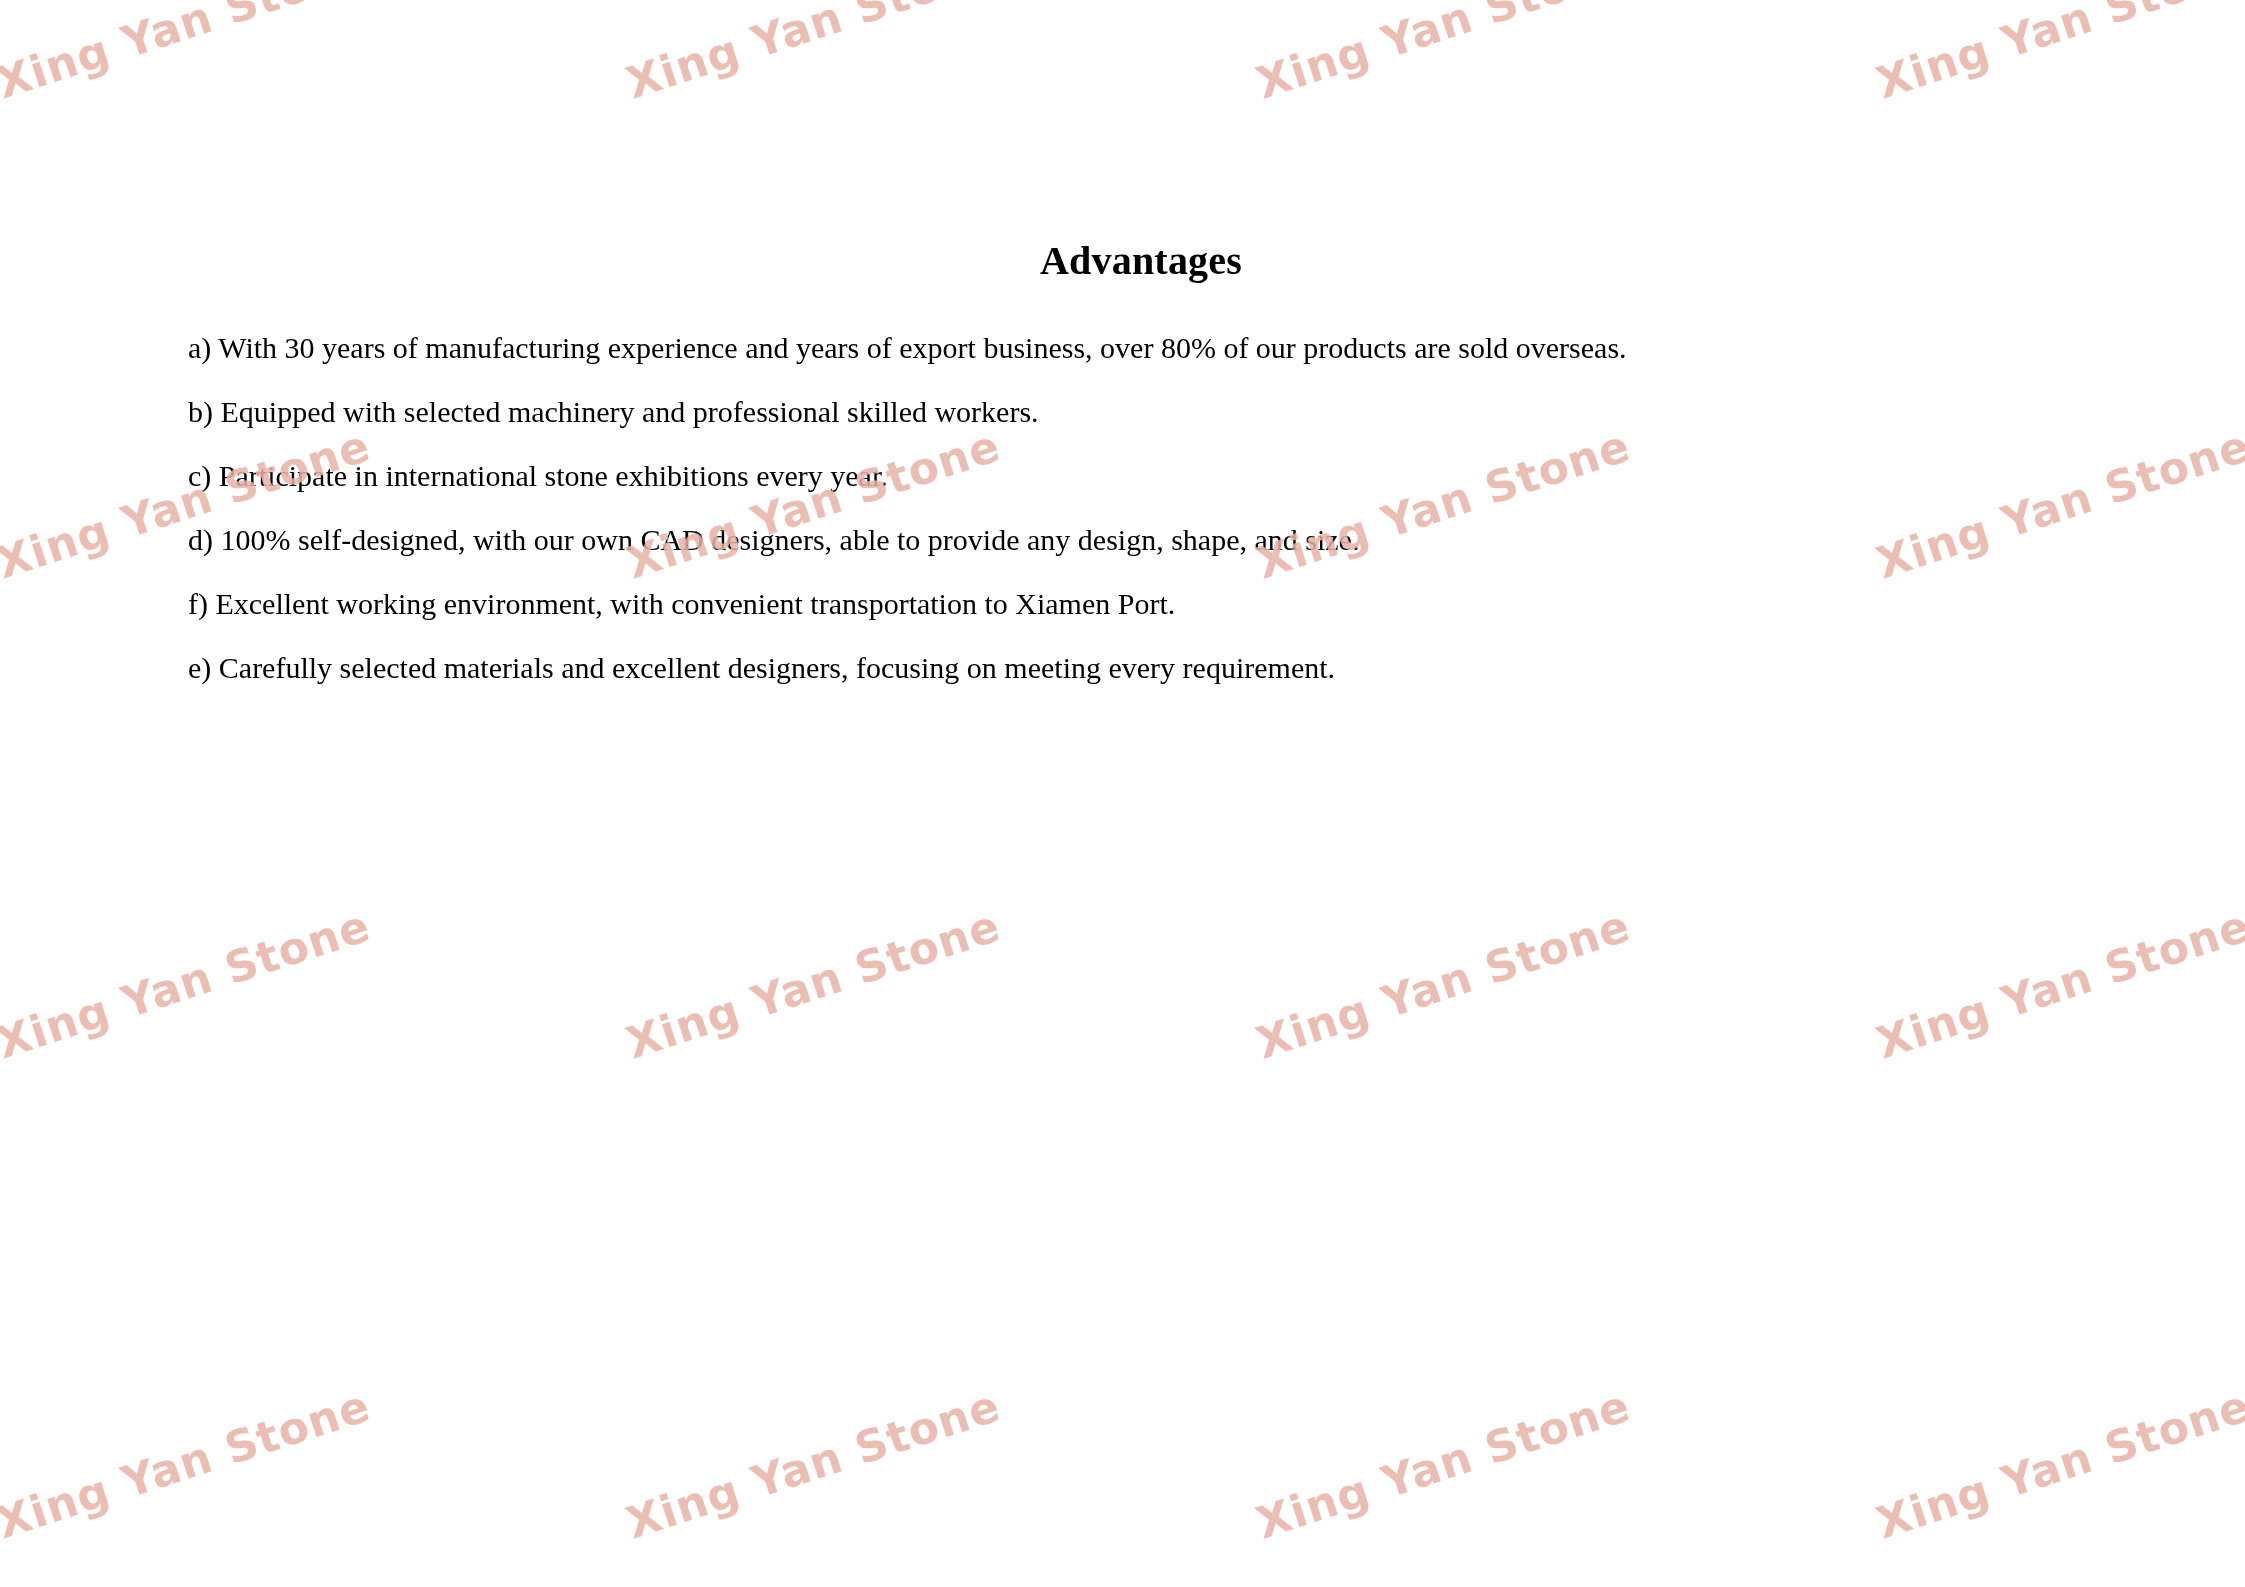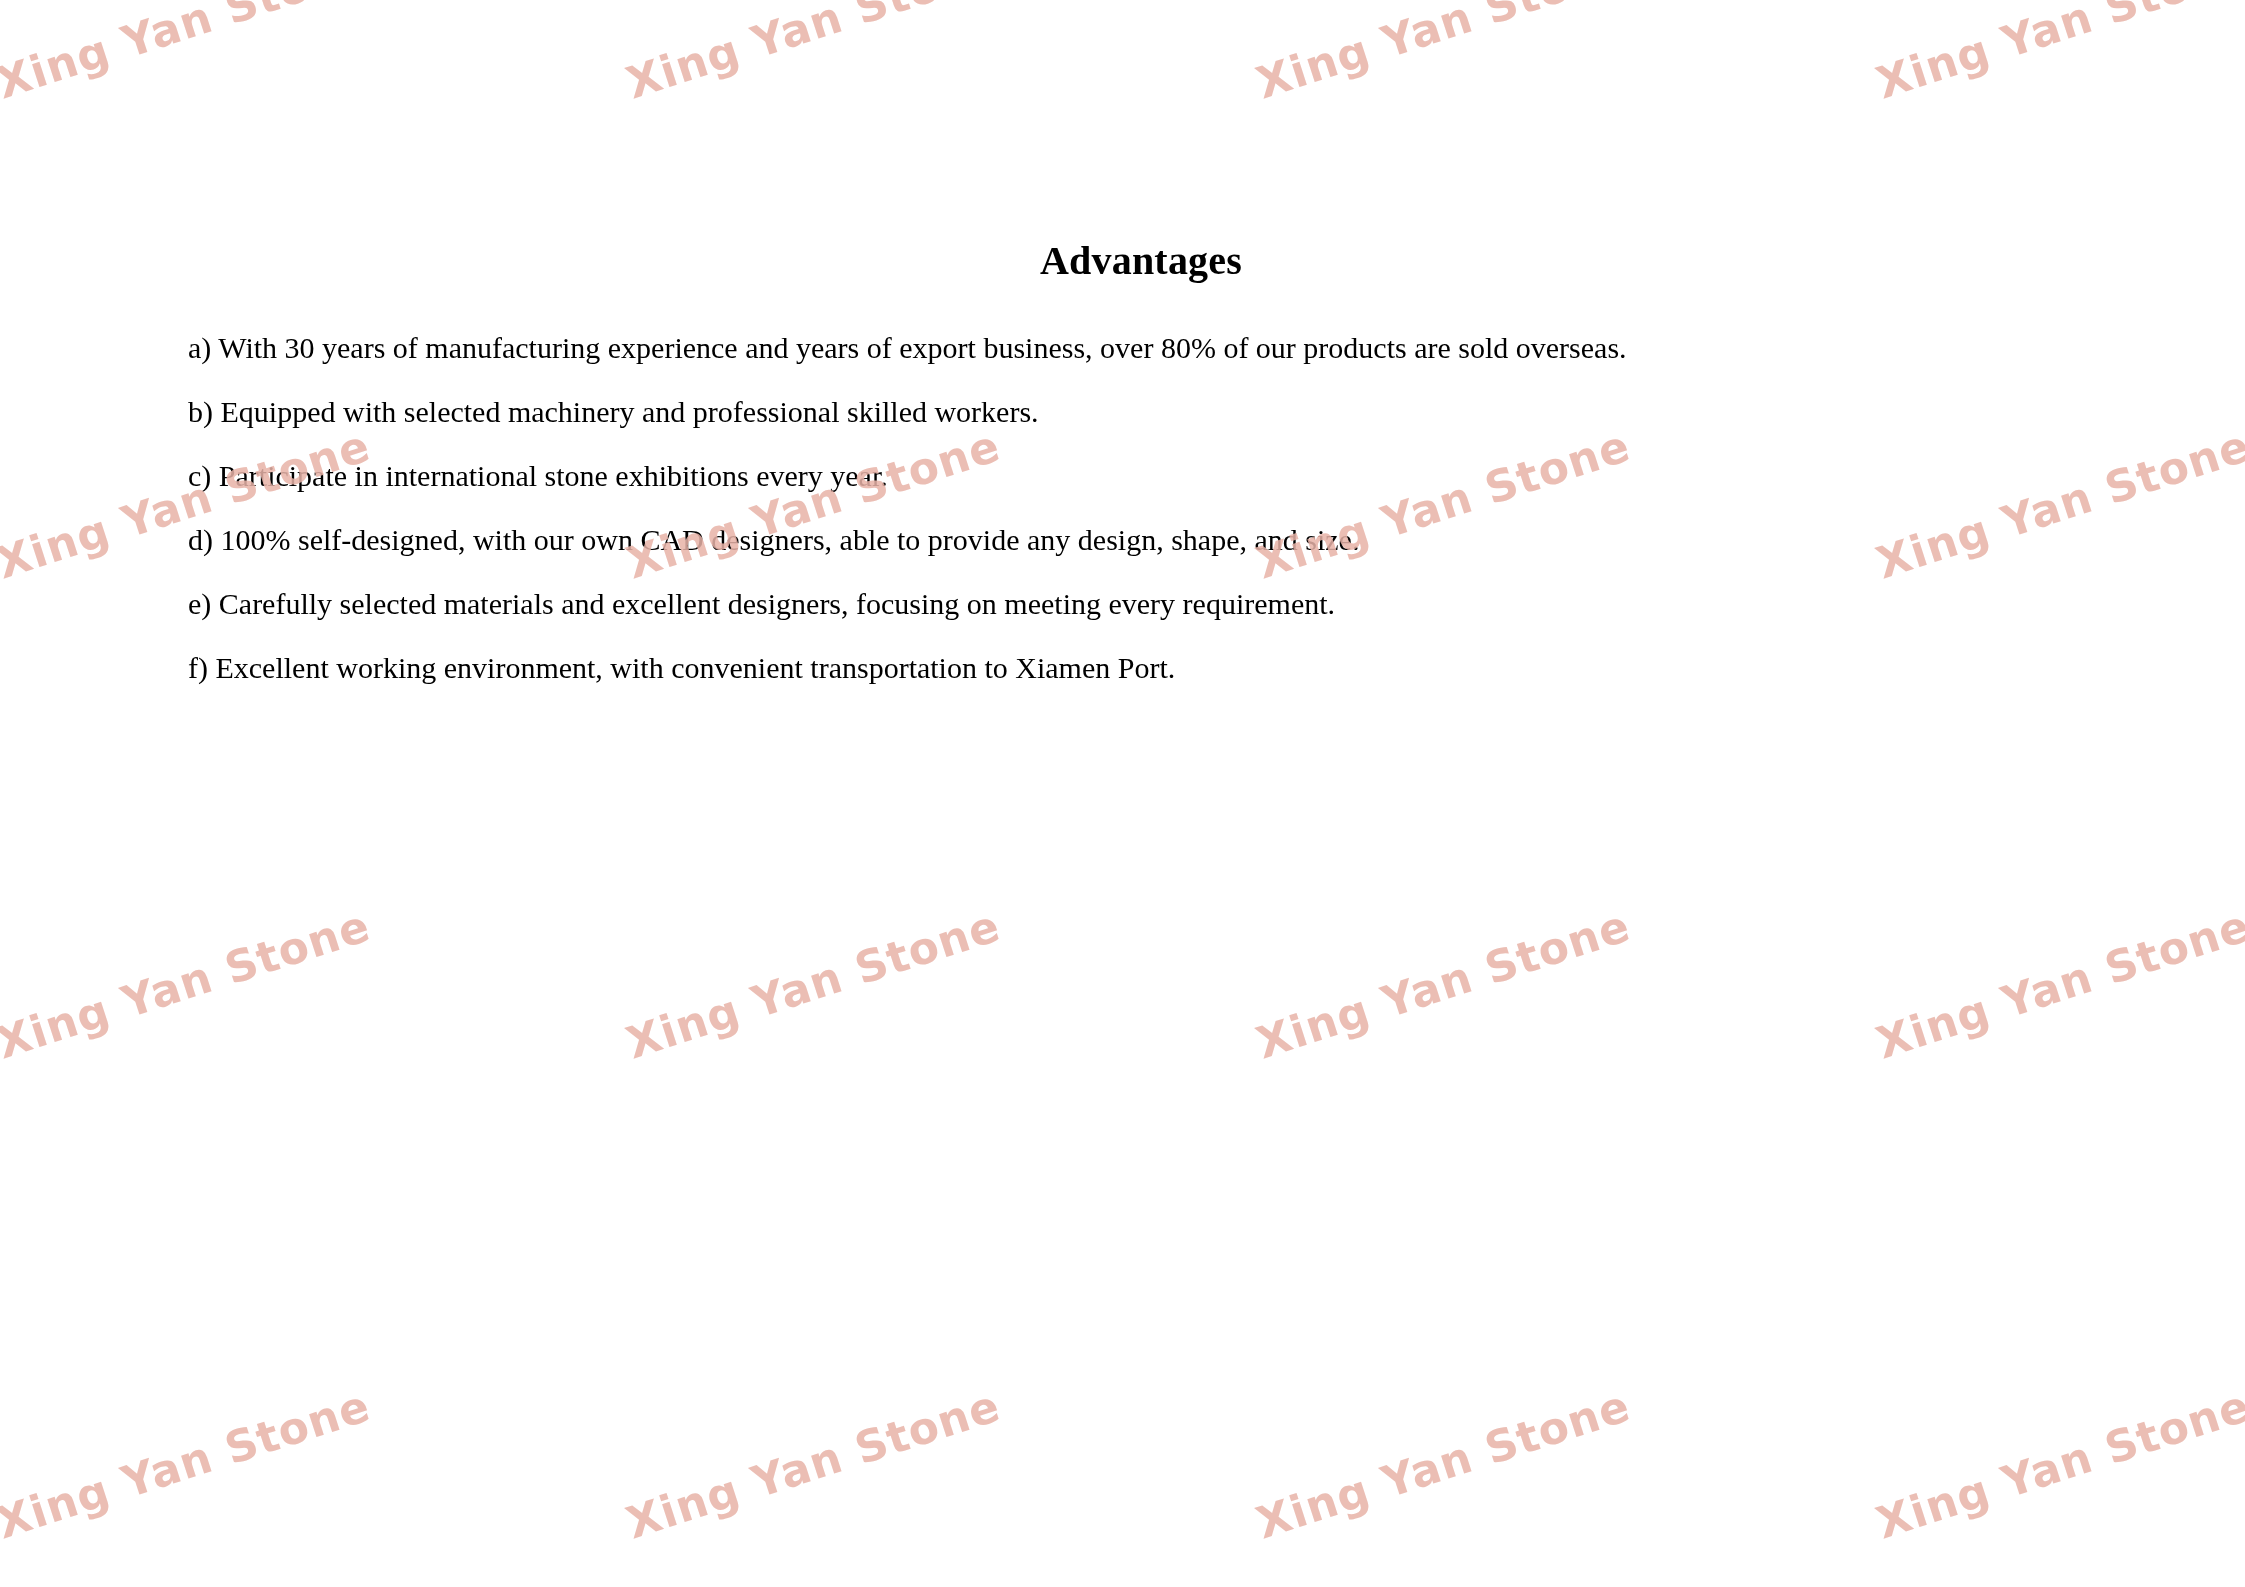--- a/index.html
+++ b/index.html
@@ -79,22 +79,22 @@
 
 <div id="document-body">
 
   <div class="doc-title">Advantages</div>
 
   <div class="adv-list">
     <div class="adv-item">a) With 30 years of manufacturing experience and years of export business, over 80% of our products are sold overseas.</div>
     <div class="adv-item">b) Equipped with selected machinery and professional skilled workers.</div>
     <div class="adv-item">c) Participate in international stone exhibitions every year.</div>
     <div class="adv-item">d) 100% self-designed, with our own CAD designers, able to provide any design, shape, and size.</div>
+    <div class="adv-item">f) Excellent working environment, with convenient transportation to Xiamen Port.</div>
     <div class="adv-item">e) Carefully selected materials and excellent designers, focusing on meeting every requirement.</div>
-    <div class="adv-item">f) Excellent working environment, with convenient transportation to Xiamen Port.</div>
   </div>
 
 </div>
 
 <div id="watermark-layer">
     <div class="watermark" style="left: -10px; top: 60px; color: rgb(232, 179, 168); transform: rotate(-18deg);">Xing Yan Stone</div>
     <div class="watermark" style="left: 620px; top: 60px; color: rgb(232, 179, 168); transform: rotate(-18deg);">Xing Yan Stone</div>
     <div class="watermark" style="left: 1250px; top: 60px; color: rgb(232, 179, 168); transform: rotate(-18deg);">Xing Yan Stone</div>
     <div class="watermark" style="left: 1870px; top: 60px; color: rgb(232, 179, 168); transform: rotate(-18deg);">Xing Yan Stone</div>
     <div class="watermark" style="left: -10px; top: 540px; color: rgb(232, 179, 168); transform: rotate(-18deg);">Xing Yan Stone</div>

